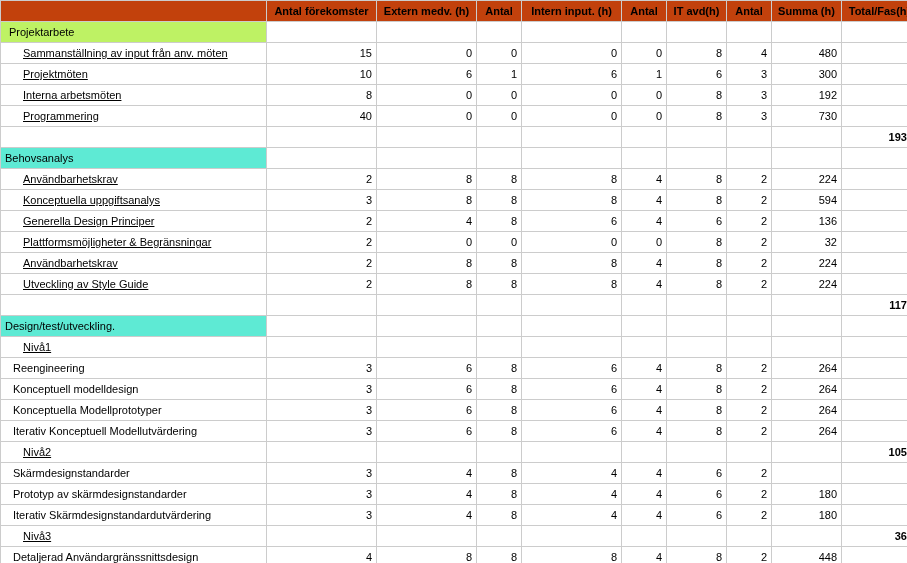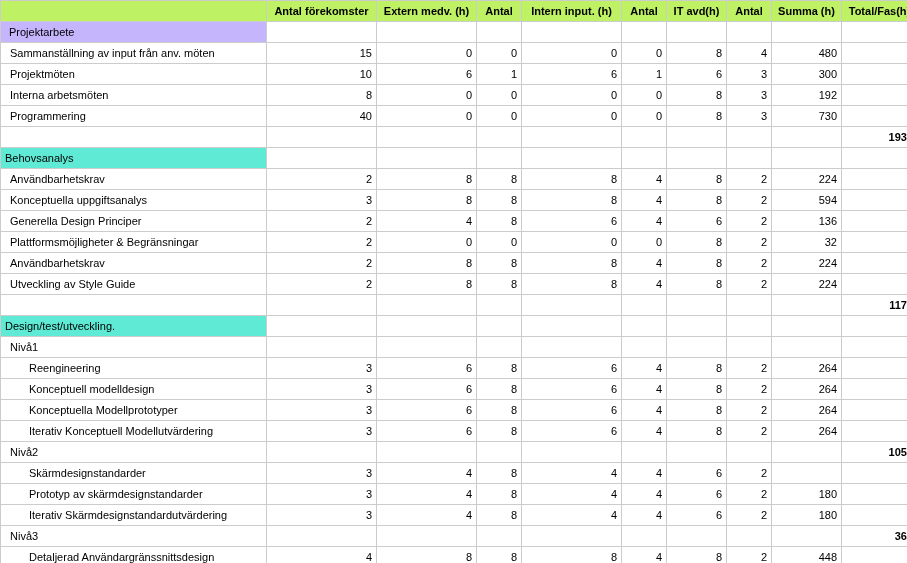--- a/index.html
+++ b/index.html
@@ -19,29 +19,29 @@
     border: 1px solid #ccc;
     padding: 2px 4px;
     height: 16px;
     overflow: hidden;
     white-space: nowrap;
     text-overflow: clip;
   }
   th {
     font-weight: bold;
     text-align: center;
-    background: #bef264;
+    background: #c2410c;
     border: 1px solid #ccc;
   }
   td.num { text-align: right; }
   td.total { text-align: right; font-weight: bold; }
-  .section-blue { background: #c4b5fd; font-weight: normal; padding-left: 8px;}
+  .section-blue { background: #bef264; font-weight: normal; padding-left: 8px;}
   .section-green { background: #5eead4; font-weight: normal;}
-  .indent1 { padding-left: 9px; }
-  .indent2 { padding-left: 28px; }
+  .indent1 { padding-left: 22px; text-decoration: underline; }
+  .indent2 { padding-left: 12px; }
   col.c0 { width: 266px; }
   col.c1 { width: 110px; }
   col.c2 { width: 100px; }
   col.c3 { width: 45px; }
   col.c4 { width: 100px; }
   col.c5 { width: 45px; }
   col.c6 { width: 60px; }
   col.c7 { width: 45px; }
   col.c8 { width: 70px; }
   col.c9 { width: 76px; }

